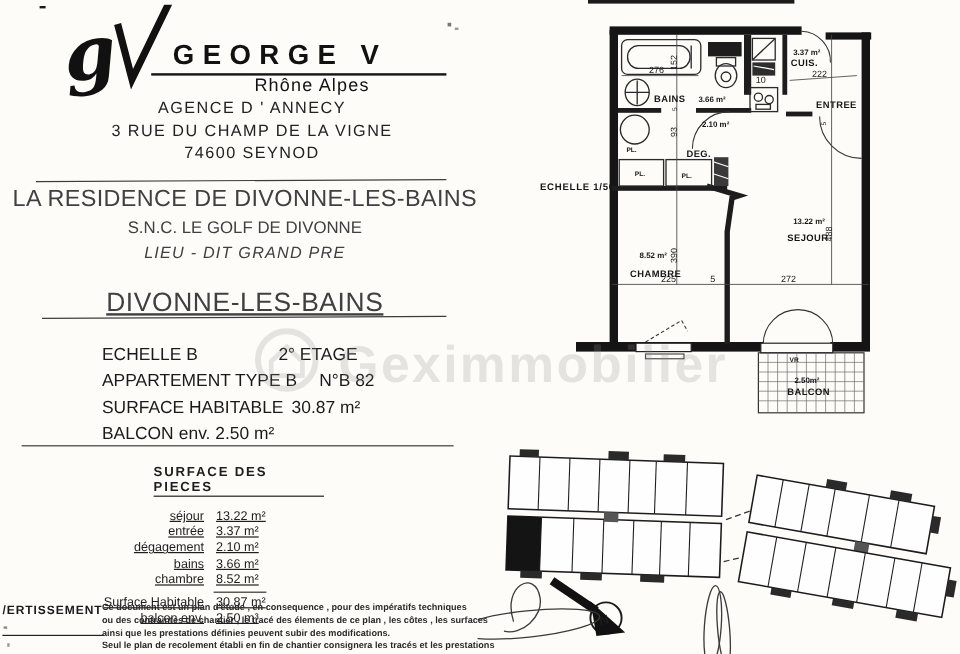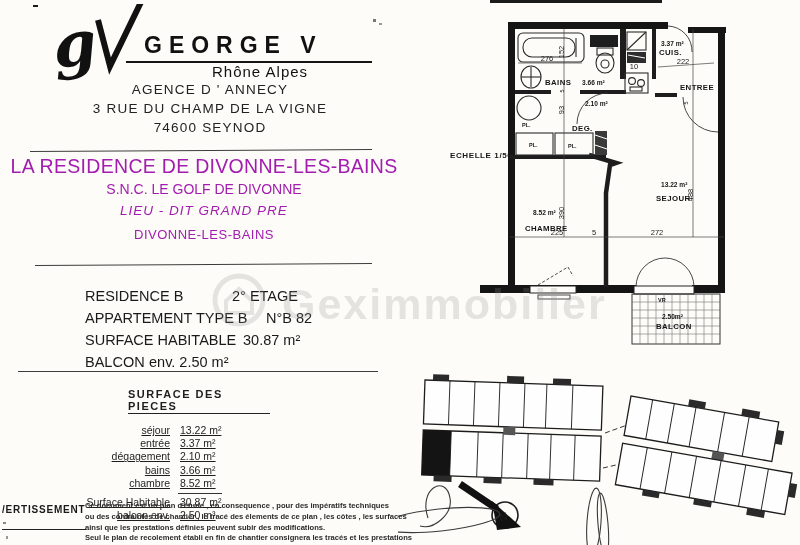--- a/index.html
+++ b/index.html
@@ -11,25 +11,25 @@
   .abs{position:absolute;}
   
   #logo-block{left:52px;top:4px;width:300px;height:90px;}
   #logo-name{position:absolute;left:92px;top:28px;font-size:23px;font-weight:bold;letter-spacing:7px;color:#111;}
   #logo-underline{position:absolute;left:74px;top:57px;width:246px;height:2px;background:#151515;}
   #logo-region{position:absolute;left:160px;top:59px;font-size:15px;font-weight:normal;letter-spacing:1px;color:#111;}
   #agency{left:60px;top:80px;width:300px;text-align:center;font-size:13.5px;letter-spacing:1.2px;line-height:19px;color:#222;}
   
   .rule{position:absolute;height:1px;background:#3d3d3d;}
   
-  #title-block{left:0;top:155px;width:408px;text-align:center;color:#a21caf;}
+  #title-block{left:0;top:155px;width:408px;text-align:center;color:#404040;}
   .t1{font-size:19.5px;letter-spacing:0.3px;}
   .t2{font-size:14px;margin-top:3px;}
   .t3{font-size:13.5px;margin-top:6px;letter-spacing:1px;font-style:italic;}
-  .t4{font-size:13px;margin-top:9px;letter-spacing:0.5px;}
+  .t4{font-size:22px;margin-top:21px;letter-spacing:0.5px;text-decoration:underline;}
   
   #apt-block{left:85px;top:288px;width:330px;font-size:14.5px;color:#1a1a1a;}
   .apt-row{position:relative;height:22px;white-space:nowrap;}
   .apt-row .val{position:absolute;}
   .v1{left:147px;} .v2{left:181px;} .v3{left:158px;} .v4{left:64px;}
   
   #surf-table{left:80px;top:388px;width:190px;font-size:10.5px;color:#1e1e1e;text-decoration:underline;}
   #surf-title{display:inline-block;margin-left:48px;font-weight:bold;letter-spacing:1.5px;
     border-bottom:1px solid #222;padding-bottom:1px;font-size:11px;}
   .srow{display:flex;line-height:13.2px;}
@@ -98,21 +98,21 @@
     <div class="t1">LA RESIDENCE DE DIVONNE-LES-BAINS</div>
     <div class="t2">S.N.C. LE GOLF DE DIVONNE</div>
     <div class="t3">LIEU - DIT   GRAND PRE</div>
     <div class="t4">DIVONNE-LES-BAINS</div>
   </div>
 
   <div class="rule" style="left:35px;top:264px;width:337px;transform:rotate(-0.3deg);"></div>
 
   <div class="abs" id="apt-block">
     <div class="apt-row">
-      <span>RESIDENCE  B</span>
+      <span>ECHELLE  B</span>
       <span class="val v1">2°   ETAGE</span>
     </div>
     <div class="apt-row">
       <span>APPARTEMENT TYPE  B</span>
       <span class="val v2">N°B 82</span>
     </div>
     <div class="apt-row">
       <span>SURFACE HABITABLE</span>
       <span class="val v3">30.87  m²</span>
     </div>

